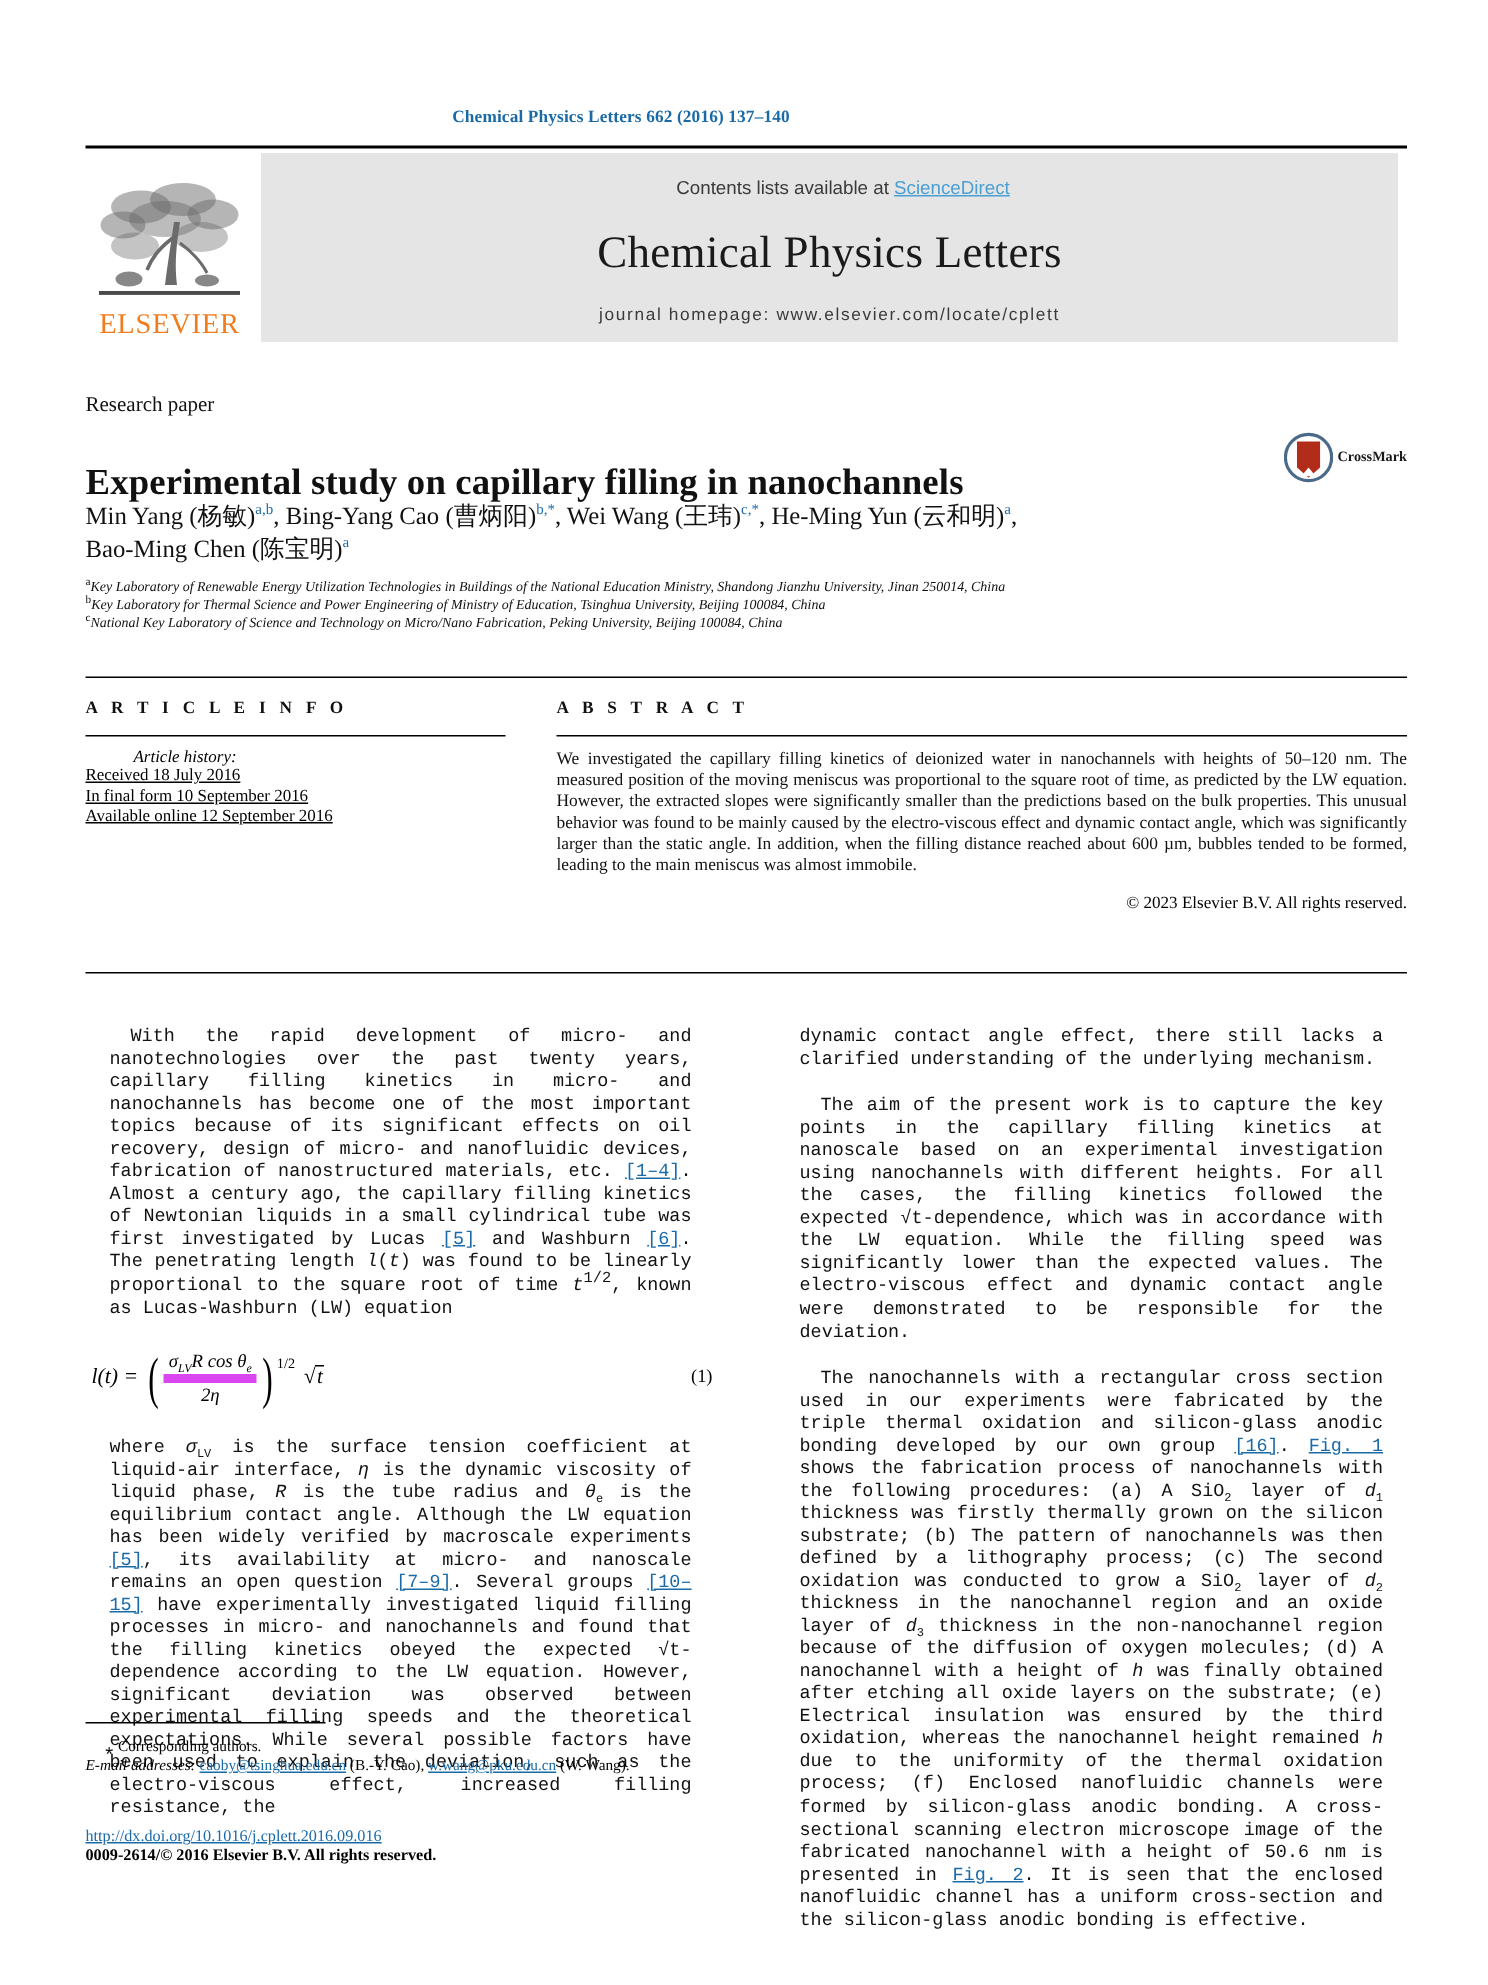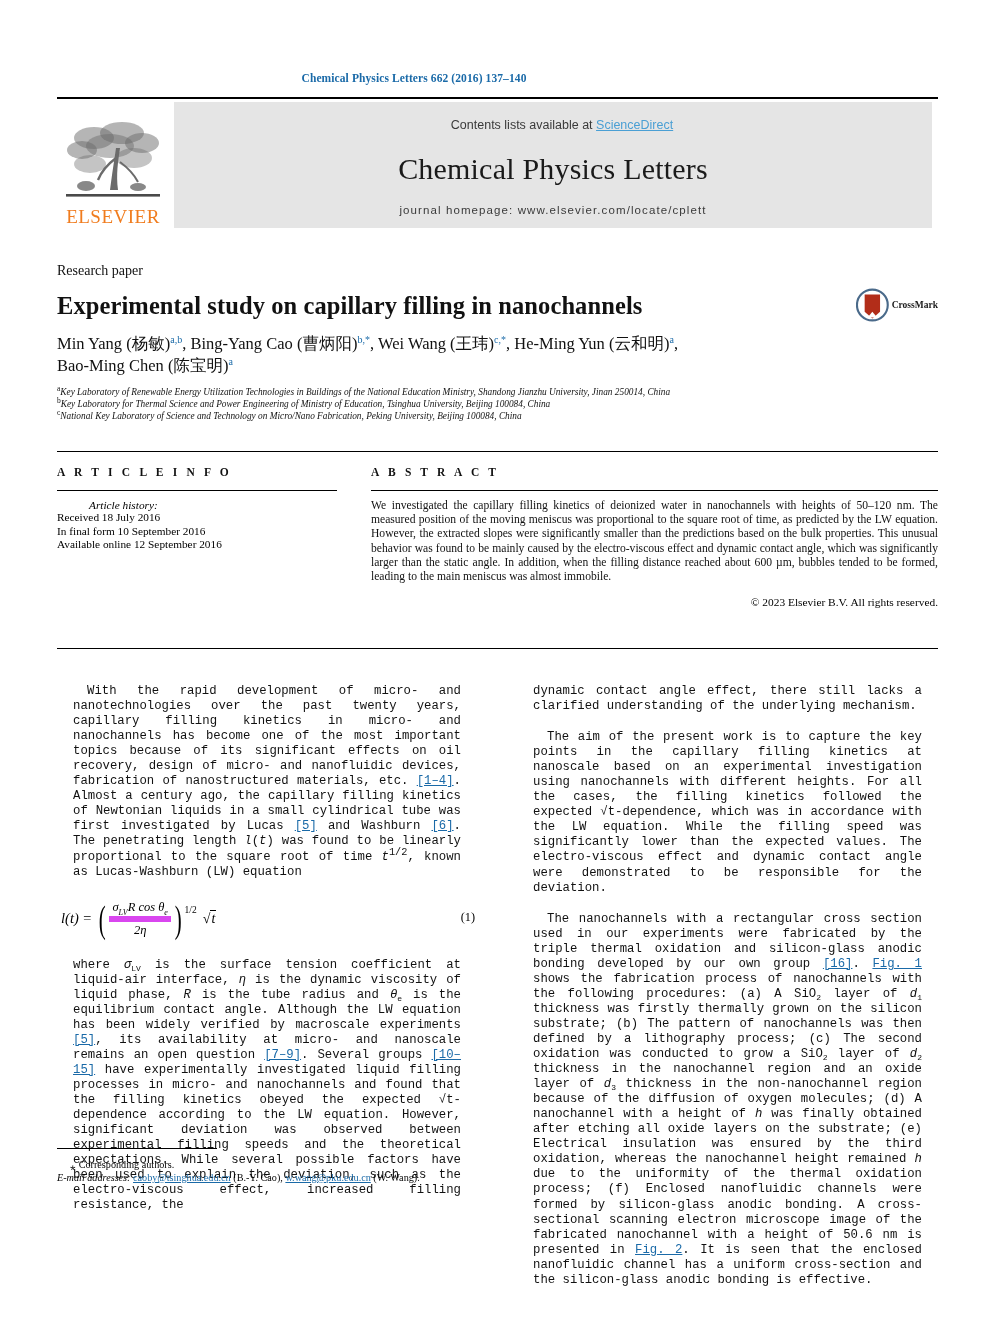--- a/index.html
+++ b/index.html
@@ -179,21 +179,21 @@
   .section-label {
     position: absolute;
     top: 263px;
     left: 57px;
     font-size: 14px;
     font-family: "Liberation Serif", serif;
     color: #111;
   }
   .title {
     position: absolute;
-    top: 276px;
+    top: 292px;
     left: 57px;
     width: 700px;
     font-size: 24.5px;
     font-family: "Liberation Serif", serif;
     color: #111;
     letter-spacing: .1px;
   }
   .crossmark {
     position: absolute;
     top: 281px;
@@ -269,20 +269,21 @@
   .hist-title {
     font-style: italic;
     font-size: 11.3px;
     font-family: "Liberation Serif", serif;
     margin-left: 32px;
   }
   .hist-line {
     font-size: 11.3px;
     line-height: 13.6px;
     font-family: "Liberation Serif", serif;
+    text-decoration: underline;
   }
   .abs-text {
     font-size: 11.6px;
     line-height: 14.2px;
     text-align: justify;
     font-family: "Liberation Serif", serif;
     color: #111;
   }
   .abs-copy {
     margin-top: 12px;
@@ -528,14 +529,18 @@
     <p class="para">The aim of the present work is to capture the key points in the capillary filling kinetics at nanoscale based on an experimental investigation using nanochannels with different heights. For all the cases, the filling kinetics followed the expected √t-dependence, which was in accordance with the LW equation. While the filling speed was significantly lower than the expected values. The electro-viscous effect and dynamic contact angle were demonstrated to be responsible for the deviation.</p>
     <p class="para"><span>The nanochannels with a rectangular cross section used in our experiments were fabricated by the triple thermal oxidation and silicon-glass anodic bonding developed by our own group </span><a class="ref" href="#">[16]</a><span>. </span><a class="ref" href="#">Fig. 1</a><span> shows the fabrication process of nanochannels with the following procedures: (a) A SiO<sub style="font-size:8px">2</sub> layer of <i>d</i><sub style="font-size:8px">1</sub> thickness was firstly thermally grown on the silicon substrate; (b) The pattern of nanochannels was then defined by a lithography process; (c) The second oxidation was conducted to grow a SiO<sub style="font-size:8px">2</sub> layer of <i>d</i><sub style="font-size:8px">2</sub> thickness in the nanochannel region and an oxide layer of <i>d</i><sub style="font-size:8px">3</sub> thickness in the non-nanochannel region because of the diffusion of oxygen molecules; (d) A nanochannel with a height of <i>h</i> was finally obtained after etching all oxide layers on the substrate; (e) Electrical insulation was ensured by the third oxidation, whereas the nanochannel height remained <i>h</i> due to the uniformity of the thermal oxidation process; (f) Enclosed nanofluidic channels were formed by silicon-glass anodic bonding. A cross-sectional scanning electron microscope image of the fabricated nanochannel with a height of 50.6 nm is presented in </span><a class="ref" href="#">Fig. 2</a><span>. It is seen that the enclosed nanofluidic channel has a uniform cross-section and the silicon-glass anodic bonding is effective.</span></p>
   </div>
 
   <div class="foot-rule"></div>
   <div class="footnotes">
     <div class="fn-indent"><span class="star">⁎</span><span>Corresponding authors.</span></div>
     <div><span class="fn-indent" style="font-style:italic">E-mail addresses:</span>&nbsp;<a class="mail" href="#">caoby@tsinghua.edu.cn</a>&nbsp;<span>(B.-Y. Cao),</span>&nbsp;<a class="mail" href="#">w.wang@pku.edu.cn</a>&nbsp;<span>(W. Wang).</span></div>
   </div>
 
+  <div class="doi-block">
+    <div><a class="doi-link" href="#">http://dx.doi.org/10.1016/j.cplett.2016.09.016</a></div>
+    <div class="issn">0009-2614/© 2016 Elsevier B.V. All rights reserved.</div>
+  </div>
 
 </div>
 
 </body></html>

